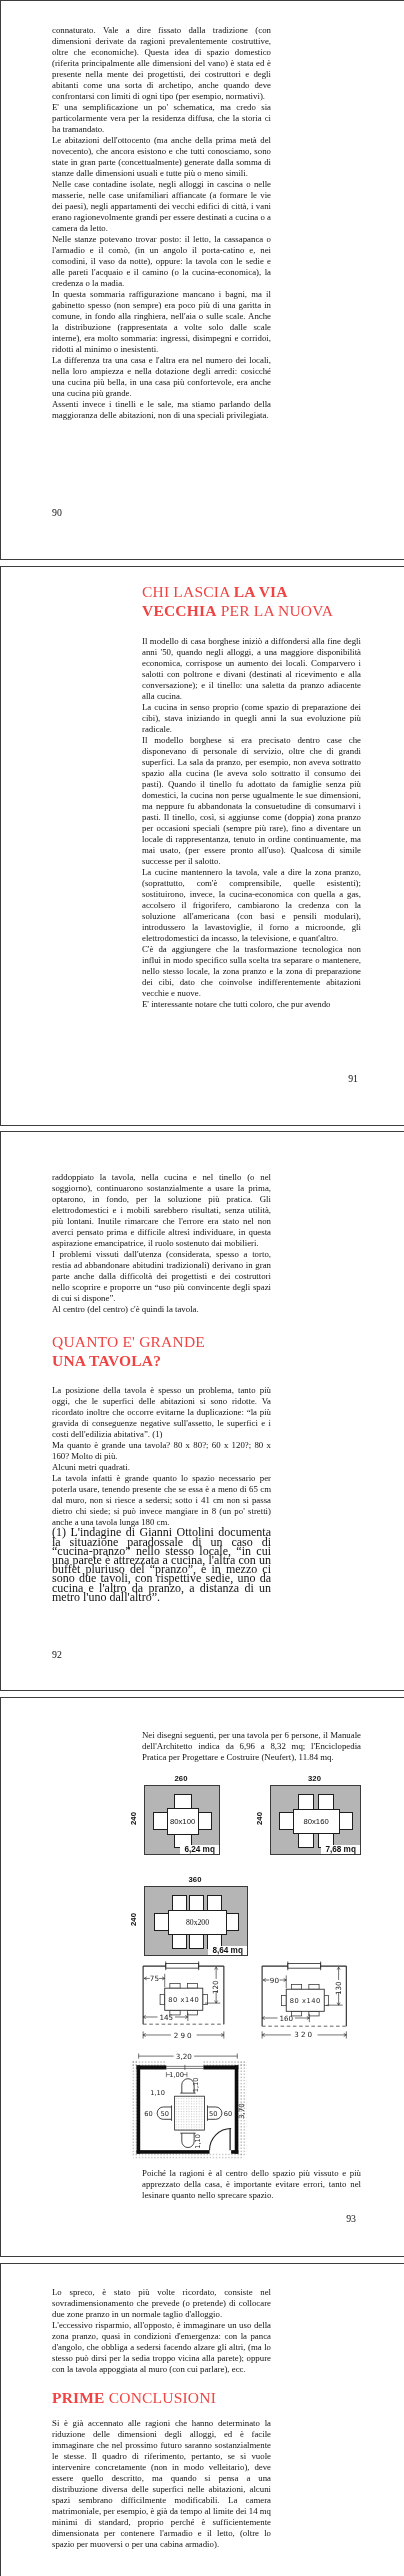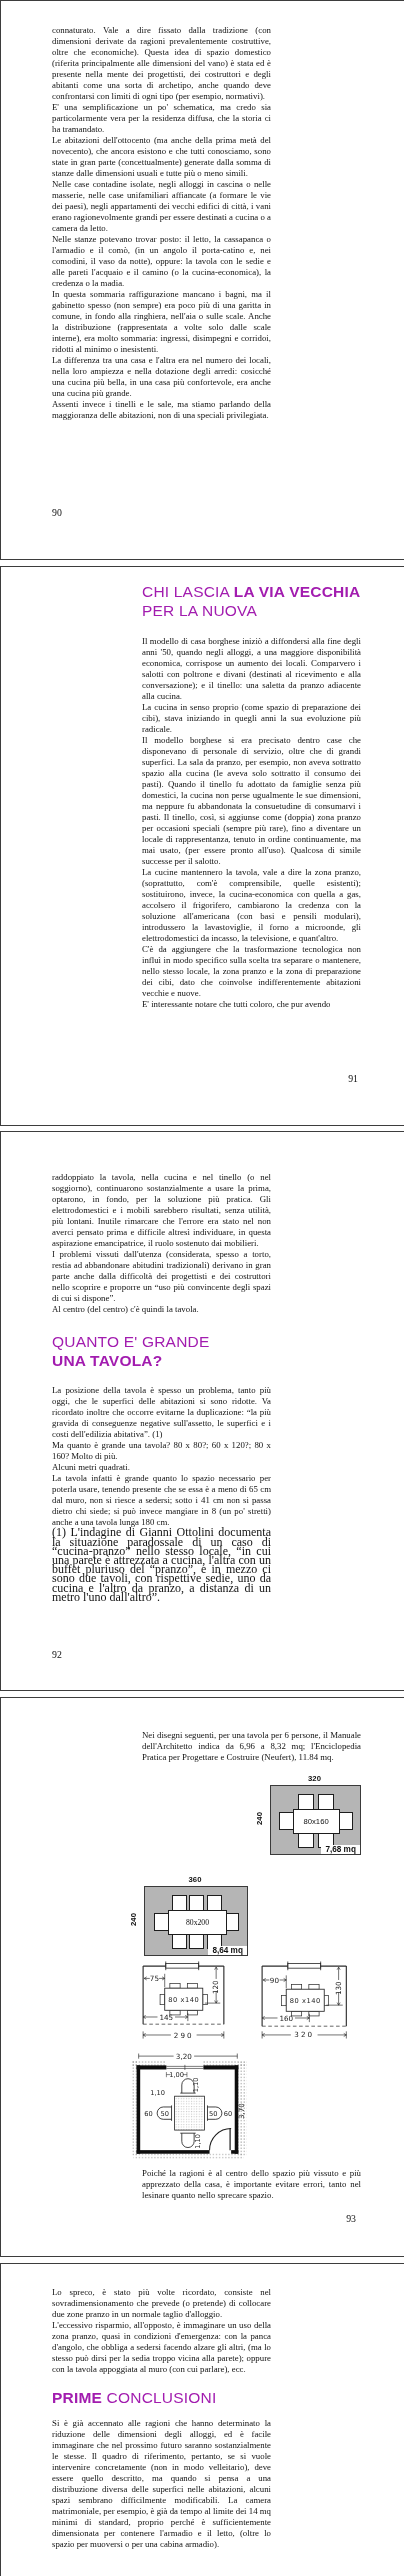--- a/index.html
+++ b/index.html
@@ -7,22 +7,22 @@
   .page { position:relative; width:404px; height:558px; background:#fff;
           border:0.5px solid #3d3d3d; margin:0 0 5.7px 0; overflow:hidden; }
   .page:last-child { margin-bottom:0; }
 
   .col { position:absolute; width:219px; text-align:justify; color:#121212;
          font-family:"Liberation Serif", serif; font-size:8.8px; line-height:11px; }
   .col p { margin:0; }
   .col-left  { left:51px; }
   .col-right { left:141px; }
 
-  .h-sans { font-family:Liberation Sans, sans-serif; font-weight:400;
-            font-size:15.5px; line-height:19px; letter-spacing:0.2px; color:#a21caf;
+  .h-sans { font-family:Liberation Serif, serif; font-weight:400;
+            font-size:15.5px; line-height:19px; letter-spacing:0.2px; color:#ef4444;
             text-align:left; }
   .h-sans .hb { font-weight:700; }
   .h-block { margin:16.5px 0 15.5px 0; }
   .footnote { font-size:12px; line-height:9.2px; margin-top:14.4px; }
 
   .pagenum { position:absolute; font-size:9.8px; color:#111; font-family:"Liberation Serif",serif; }
   .pn-left  { left:51px;  bottom:41px; }
   .pn-right { right:47px; bottom:41px; }
   .pn-92 { bottom:30px; }
   .pn-93 { right:49px; bottom:32px; }
@@ -93,20 +93,34 @@
       <p class="footnote">(1) L'indagine di Gianni Ottolini documenta la situazione paradossale di un caso di “cucina-pranzo” nello stesso locale, “in cui una parete è attrezzata a cucina, l'altra con un buffet pluriuso del “pranzo”, e in mezzo ci sono due tavoli, con rispettive sedie, uno da cucina e l'altro da pranzo, a distanza di un metro l'uno dall'altro”.</p>
     </div>
     <div class="pagenum pn-left pn-92">92</div>
   </div>
 
   <div class="page">
     <div class="col col-right" style="top:32px;">
       <p>Nei disegni seguenti, per una tavola per 6 persone, il Manuale dell'Architetto indica da 6,96 a 8,32 mq; l'Enciclopedia Pratica per Progettare e Costruire (Neufert), 11.84 mq.</p>
     </div>
 
+    <div class="gfig" style="left:143px; top:87px; width:74px; height:68px;">
+      <div class="wlabel">260</div>
+      <div class="hlabel">240</div>
+      <div class="box" style="width:74px; height:68px;">
+        <div class="chair" style="left:29px; top:7.7px; width:15.5px; height:14px;"></div>
+        <div class="chair" style="left:29px; top:46px; width:15.5px; height:14px;"></div>
+        <div class="chair" style="left:8.2px; top:26px; width:13.4px; height:15.5px;"></div>
+        <div class="chair" style="left:52px; top:26px; width:13.4px; height:15.5px;"></div>
+        <div class="table-rect" style="left:21.6px; top:21.6px; width:30px; height:25px;">
+            <span>80x100</span>
+          </div>
+        <div class="area-label">6,24 mq</div>
+      </div>
+    </div>
 
     <div class="gfig" style="left:269px; top:87px; width:89px; height:68px;">
       <div class="wlabel">320</div>
       <div class="hlabel">240</div>
       <div class="box" style="width:89px; height:68px;">
         <div class="chair" style="left:27px; top:8.2px; width:14.4px; height:14px;"></div>
         <div class="chair" style="left:47px; top:8.2px; width:14.4px; height:14px;"></div>
         <div class="chair" style="left:27px; top:46px; width:14.4px; height:14px;"></div>
         <div class="chair" style="left:47px; top:46px; width:14.4px; height:14px;"></div>
         <div class="chair" style="left:8.2px; top:26px; width:13.4px; height:15.5px;"></div>

